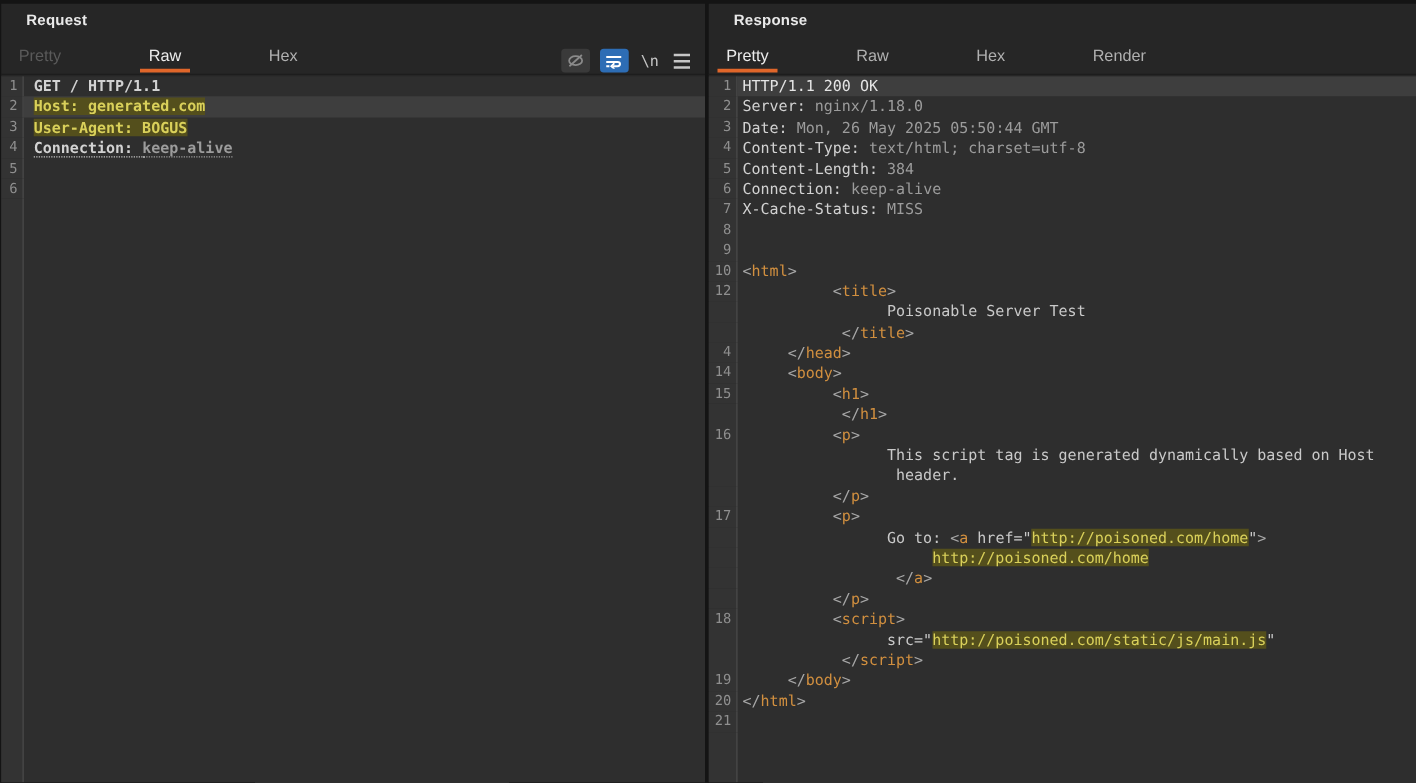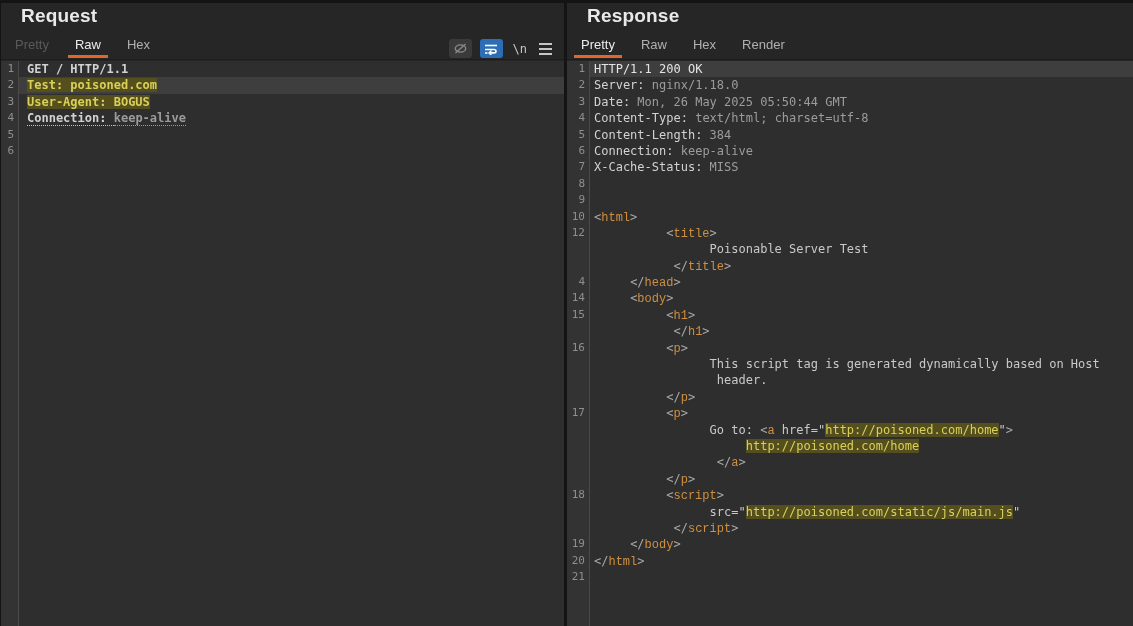--- a/index.html
+++ b/index.html
@@ -26,24 +26,24 @@
   html,body{width:1133px;height:626px;overflow:hidden;background:var(--bg-outer);
     font-family:"Liberation Sans", sans-serif;}
   .stage{position:relative;width:1133px;height:626px;overflow:hidden;}
 
   .panel{position:absolute;top:3px;bottom:0;background:var(--panel-bg);}
   .panel.req{left:1px;width:563px;}
   .panel.res{left:567px;width:682px;}
   .divider{position:absolute;top:0;bottom:0;left:564px;width:3px;background:var(--bg-outer);}
 
   .panel-header{height:26px;display:flex;align-items:center;padding-left:20px;}
-  .panel-title{font-size:19px;font-weight:bold;color:#e9e9e9;letter-spacing:.2px;}
+  .panel-title{font-size:12px;font-weight:bold;color:#e9e9e9;letter-spacing:.2px;}
 
   .tabbar{height:31px;display:flex;align-items:center;padding-left:7px;
-    border-bottom:1px solid #1d1d1d;position:relative;}
+    border-bottom:1px solid #1d1d1d;position:relative;gap:44px;}
   .tab{position:relative;height:100%;display:flex;align-items:center;
     padding:0 7px;margin-right:12px;font-size:13px;color:#b0b0b0;cursor:default;}
   .tab.active{color:#ececec;}
   .tab.disabled{color:#5a5a5a;}
   .tab.active::after{content:"";position:absolute;left:0;right:0;bottom:1px;height:3px;
     background:var(--orange);}
 
   .toolbar{position:absolute;right:10px;top:30px;height:31px;display:flex;
     align-items:center;gap:8px;}
   .tbtn{width:23px;height:19px;border-radius:3px;display:flex;align-items:center;
@@ -66,21 +66,21 @@
   .res .ln{width:23px;}
   .line-body{flex:1 1 auto;white-space:pre;line-height:16.4px;color:var(--txt);}
   .req .line-body{padding-left:8px;font-weight:bold;}
   .res .line-body{padding-left:4px;}
   .code-row.caret .line-body{background:var(--caret-row);}
 
   .seg-plain{color:var(--plain);}
   .seg-bright{color:var(--bright);text-align:center;}
   .seg-dim{color:var(--dim);}
   .seg-txt{color:var(--txt);}
-  .seg-tag{color:var(--tag);font-family:Liberation Mono, monospace;}
+  .seg-tag{color:var(--tag);}
   .seg-brk{color:var(--brk);}
   .seg-hl{background:var(--hl-bg);color:var(--hl-text);}
   .seg-dot{color:var(--plain);border-bottom:1px dotted #c4c4c4;}
   .seg-dotdim{color:var(--dim);border-bottom:1px dotted #9c9c9c;}
 
   .win-controls{position:absolute;top:-9px;right:3px;display:flex;gap:4px;z-index:9;}
   .win-btn{width:25px;height:21px;border-radius:3px;background:#3b3b3b;display:flex;
     align-items:flex-end;justify-content:center;padding-bottom:4px;}
   .win-btn.blue{background:var(--blue);}
   .pause-bars{display:flex;gap:3px;}
@@ -132,21 +132,21 @@
         </span>
       </div>
     </div>
     <div class="editor">
         <div class="code-row">
           <span class="ln">1</span>
           <div class="line-body"><span class="seg seg-plain">GET / HTTP/1.1</span></div>
         </div>
         <div class="code-row caret">
           <span class="ln">2</span>
-          <div class="line-body"><span class="seg seg-hl">Test: poisoned.com</span></div>
+          <div class="line-body"><span class="seg seg-hl">Host: generated.com</span></div>
         </div>
         <div class="code-row">
           <span class="ln">3</span>
           <div class="line-body"><span class="seg seg-hl">User-Agent: BOGUS</span></div>
         </div>
         <div class="code-row">
           <span class="ln">4</span>
           <div class="line-body"><span class="seg seg-dot">Connection: </span><span class="seg seg-dotdim">keep-alive</span></div>
         </div>
         <div class="code-row">

